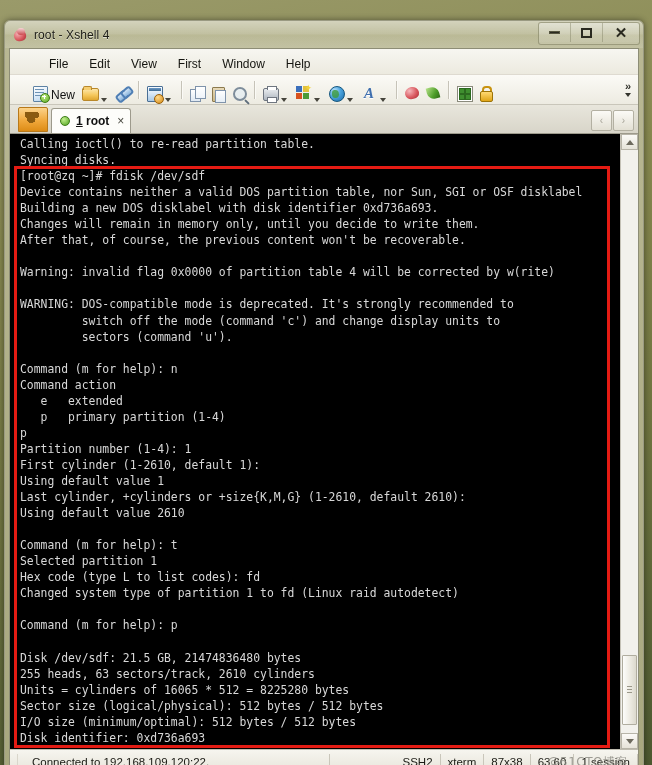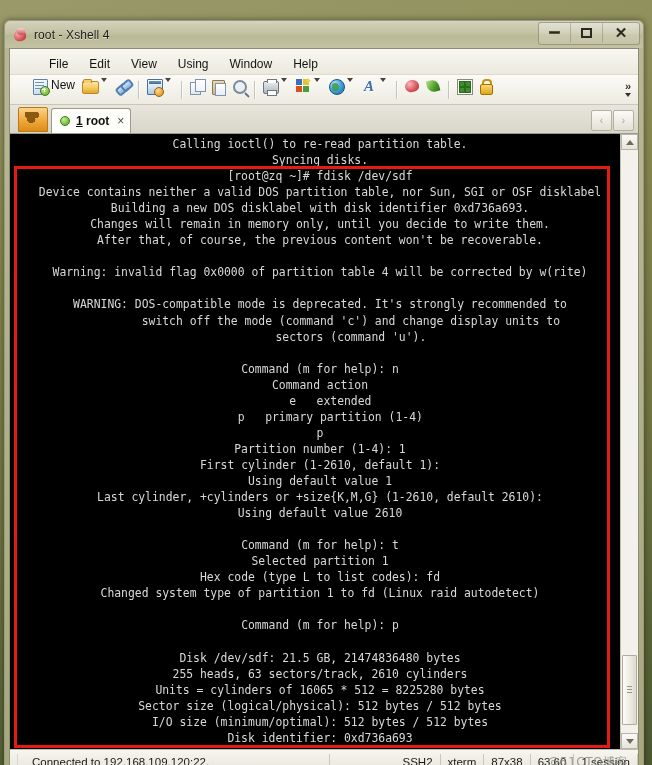--- a/index.html
+++ b/index.html
@@ -136,21 +136,21 @@
     background: linear-gradient(180deg, #fbfaf6 0%, #edebe1 100%);
     display: flex;
     align-items: center;
     padding-left: 20px;
     border-bottom: 1px solid #c9c6ba;
     flex: 0 0 auto;
     position: relative;
   }
   .tb {
     display: flex;
-    align-items: flex-start;
+    align-items: flex-end;
     height: 24px;
     padding: 0 2px;
   }
   .tb-label {
     font-size: 12px;
     color: #111;
     margin-left: 2px;
     margin-right: 3px;
   }
   .tb-label.disabled { color: #a6a6a0; }
@@ -339,21 +339,20 @@
     font-size: 10px; color:#a8a59a;
   }
 
   
   .term-wrap {
     flex: 1 1 auto;
     position: relative;
     background: #fde047;
     display: flex;
     min-height: 0;
-    text-align: center;
   }
   .term {
     flex: 1 1 auto;
     position: relative;
     background: #000;
     overflow: hidden;
     padding: 2px 0 0 10px;
     box-sizing: border-box;
   }
   .term pre {
@@ -495,21 +494,21 @@
       </div>
     </div>
   </div>
 
   <div class="client">
 
     <div class="menubar">
       <div class="menu-item">File</div>
       <div class="menu-item">Edit</div>
       <div class="menu-item">View</div>
-      <div class="menu-item">Using</div>
+      <div class="menu-item">First</div>
       <div class="menu-item">Window</div>
       <div class="menu-item">Help</div>
     </div>
 
     <div class="toolbar">
 
       <div class="tb">
         <span class="icon16">
           <span class="ic-newdoc"></span>
             <span class="ic-plusbadge"></span>

